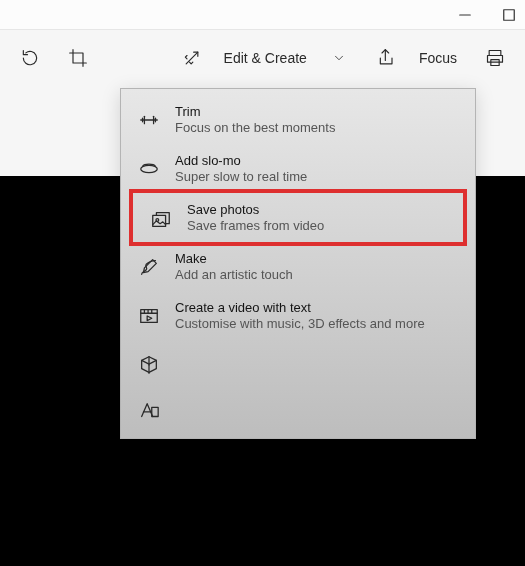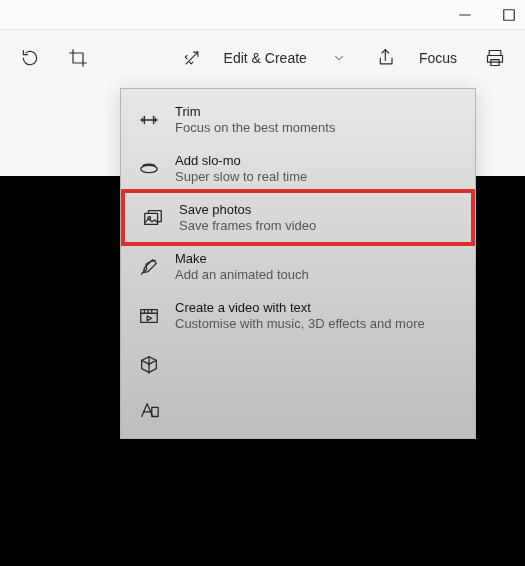--- a/index.html
+++ b/index.html
@@ -56,23 +56,24 @@
   width: 24px; height: 24px;
   margin-top: 4px;
   display:flex; align-items:center; justify-content:center;
   flex-shrink: 0;
 }
 .menu-text { display: flex; flex-direction: column; }
 .menu-title { font-size: 13px; color: #141414; font-weight: 400; }
 .menu-sub { font-size: 13px; color: #555; margin-top: 1px; }
 .highlight {
   border: 4px solid #de2f2f;
-  margin: -4px 0;
+  margin: -4px 8px;
   position: relative;
   z-index: 2;
+  align-items: center;
 }
 svg { stroke: #2a2a2a; stroke-width: 1.4; fill: none; stroke-linecap: round; stroke-linejoin: round; }
 .titlebar svg { stroke: #333; }
 </style>
 </head>
 <body>
 
 <div class="titlebar">
   <div class="sys-btn">
     <svg viewBox="0 0 16 16" width="14" height="14">
@@ -185,21 +186,21 @@
 
   <div class="menu-item">
     <span class="menu-icon">
       <svg viewBox="0 0 24 24" width="22" height="22">
           <path d="M4 20c0-3 3-3 5-5s-2-4 0-6 6-4 10-4"></path>
           <path d="M16 4l4 4-9 9-5 1 1-5z"></path>
         </svg>
     </span>
     <div class="menu-text">
       <span class="menu-title">Make</span>
-      <span class="menu-sub">Add an animated touch</span>
+      <span class="menu-sub">Add an artistic touch</span>
     </div>
   </div>
 
   <div class="menu-item">
     <span class="menu-icon">
       <svg viewBox="0 0 24 24" width="22" height="22">
           <rect x="3" y="5" width="18" height="14"></rect>
           <line x1="3" y1="9" x2="21" y2="9"></line>
           <line x1="7" y1="5" x2="7" y2="9"></line>
           <line x1="11" y1="5" x2="11" y2="9"></line>

